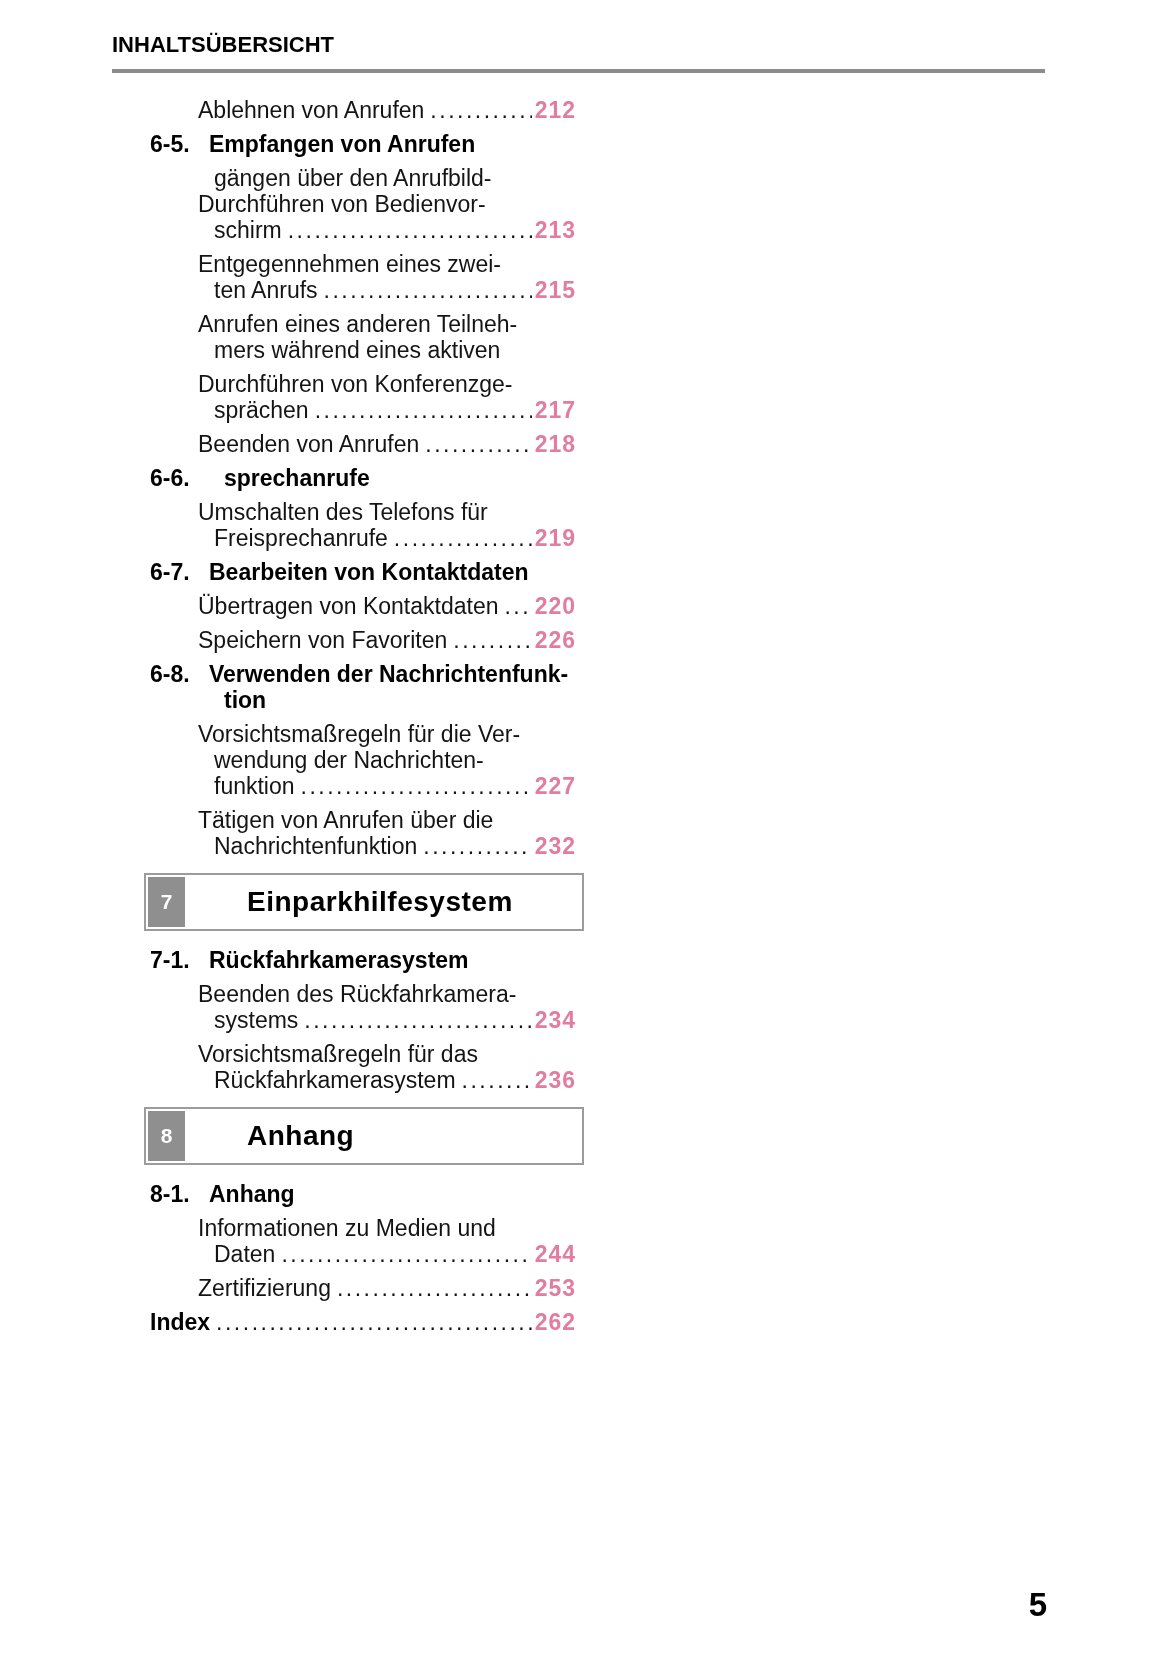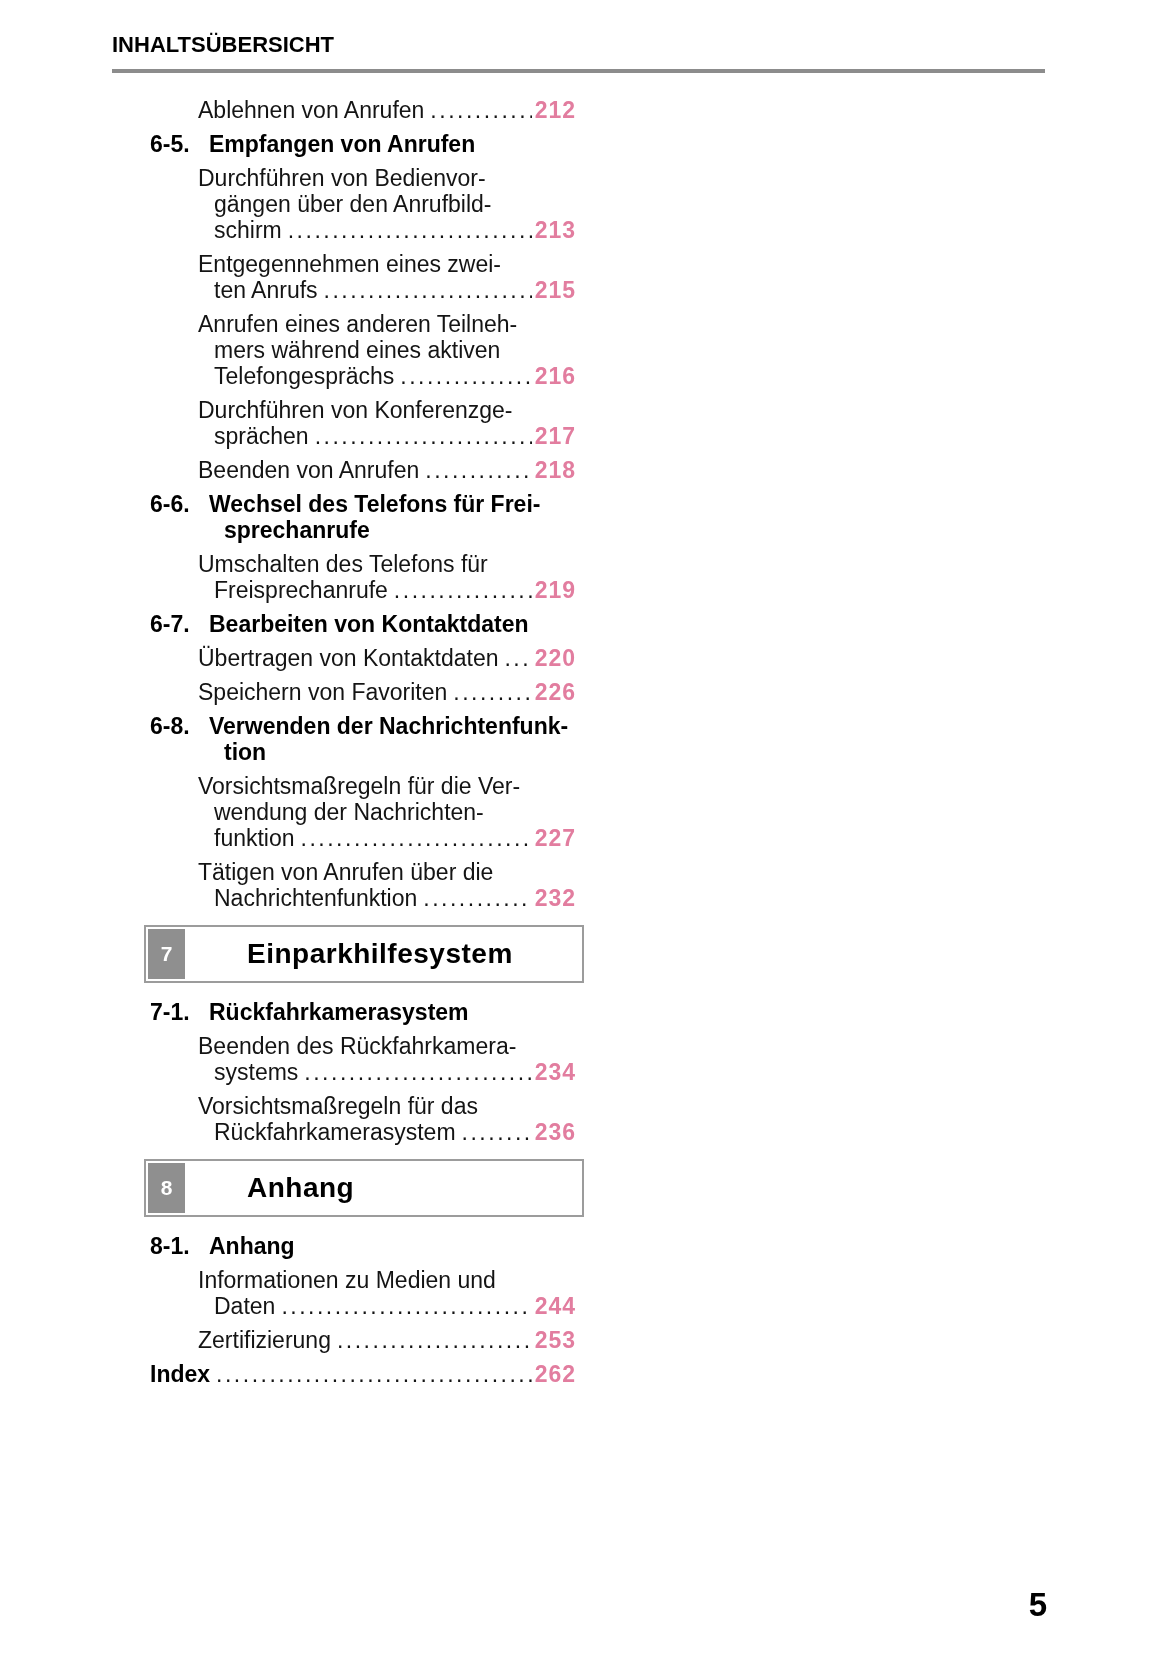--- a/index.html
+++ b/index.html
@@ -85,64 +85,58 @@
         <span class="pg">212</span>
       </div>
     </div>
     <div class="section item">
       <span class="num">6-5.</span>
       <div class="stitle">
         <div class="sline">Empfangen von Anrufen</div>
       </div>
     </div>
     <div class="entry item">
+      <div class="ln cont">gängen über den Anrufbild-</div>
       <div class="ln">Durchführen von Bedienvor-</div>
-      <div class="ln cont">gängen über den Anrufbild-</div>
       <div class="ln last cont">
         <span class="txt">schirm</span>
         <span class="dots"></span>
         <span class="pg">213</span>
       </div>
     </div>
     <div class="entry item">
       <div class="ln">Entgegennehmen eines zwei-</div>
       <div class="ln last cont">
         <span class="txt">ten Anrufs</span>
         <span class="dots"></span>
         <span class="pg">215</span>
       </div>
     </div>
     <div class="entry item">
       <div class="ln">Anrufen eines anderen Teilneh-</div>
       <div class="ln cont">mers während eines aktiven</div>
-      <div class="ln last cont">
-        <span class="txt">Telefongesprächs</span>
-        <span class="dots"></span>
-        <span class="pg">216</span>
-      </div>
     </div>
     <div class="entry item">
       <div class="ln">Durchführen von Konferenzge-</div>
       <div class="ln last cont">
         <span class="txt">sprächen</span>
         <span class="dots"></span>
         <span class="pg">217</span>
       </div>
     </div>
     <div class="entry item">
       <div class="ln last">
         <span class="txt">Beenden von Anrufen</span>
         <span class="dots"></span>
         <span class="pg">218</span>
       </div>
     </div>
     <div class="section item">
       <span class="num">6-6.</span>
       <div class="stitle">
-        <div class="sline">Wechsel des Telefons für Frei-</div>
         <div class="sline scont">sprechanrufe</div>
       </div>
     </div>
     <div class="entry item">
       <div class="ln">Umschalten des Telefons für</div>
       <div class="ln last cont">
         <span class="txt">Freisprechanrufe</span>
         <span class="dots"></span>
         <span class="pg">219</span>
       </div>

